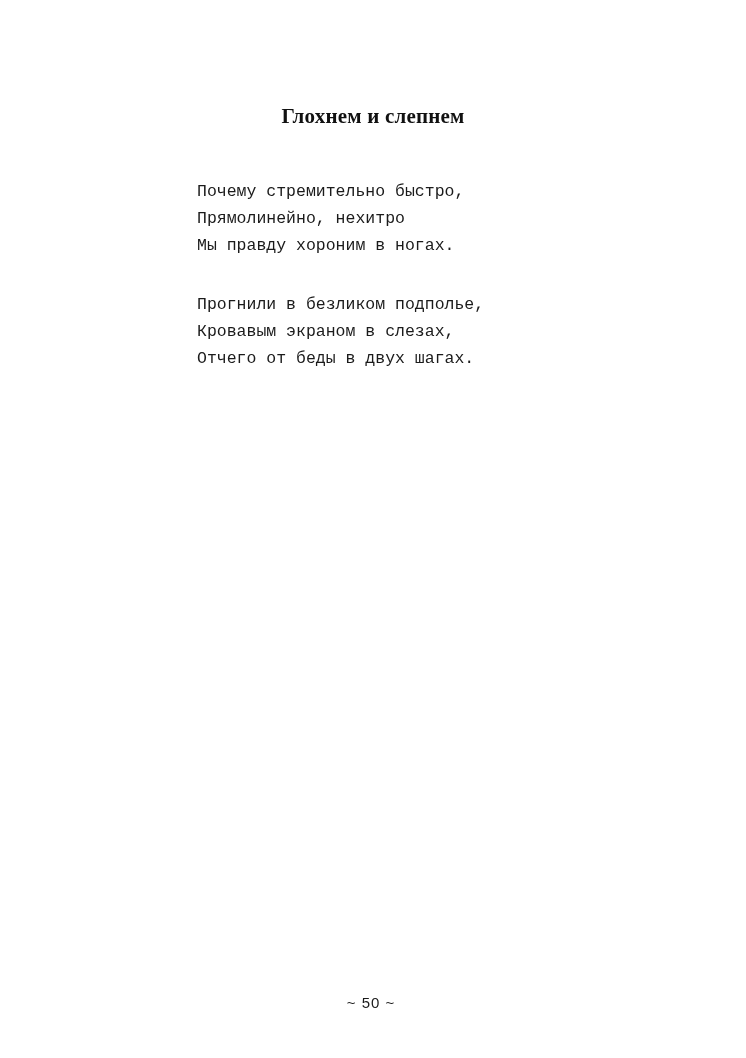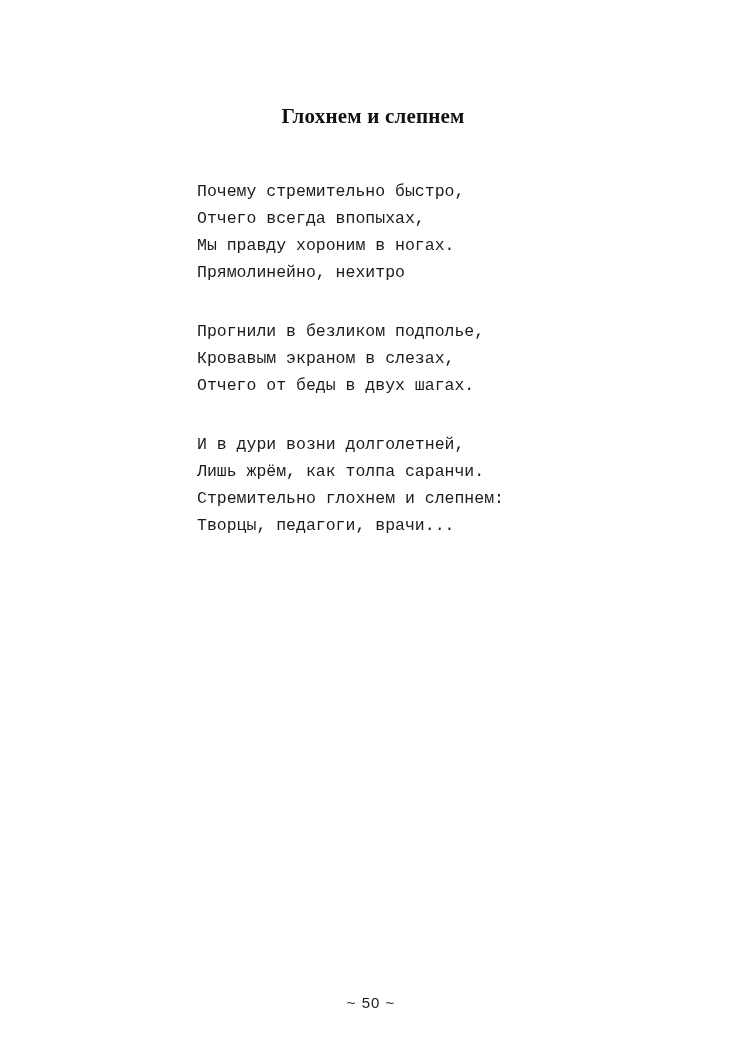--- a/index.html
+++ b/index.html
@@ -68,35 +68,28 @@
 <body>
 
 <div class="page">
 
   <div class="poem-title">Глохнем и слепнем</div>
 
   <div class="poem-body">
 
     <div class="stanza">
       <div class="line">Почему стремительно быстро,</div>
-      <div class="line">Отчего всегда впопыхах,</div>
+      <div class="line">Прямолинейно, нехитро</div>
       <div class="line">Мы правду хороним в ногах.</div>
-      <div class="line">Прямолинейно, нехитро</div>
     </div>
 
     <div class="stanza">
       <div class="line">Прогнили в безликом подполье,</div>
       <div class="line">Кровавым экраном в слезах,</div>
       <div class="line">Отчего от беды в двух шагах.</div>
     </div>
 
-    <div class="stanza">
-      <div class="line">И в дури возни долголетней,</div>
-      <div class="line">Лишь жрём, как толпа саранчи.</div>
-      <div class="line">Стремительно глохнем и слепнем:</div>
-      <div class="line">Творцы, педагоги, врачи...</div>
-    </div>
 
   </div>
 
   <div class="page-number">~ 50 ~</div>
 
 </div>
 
 </body></html>

